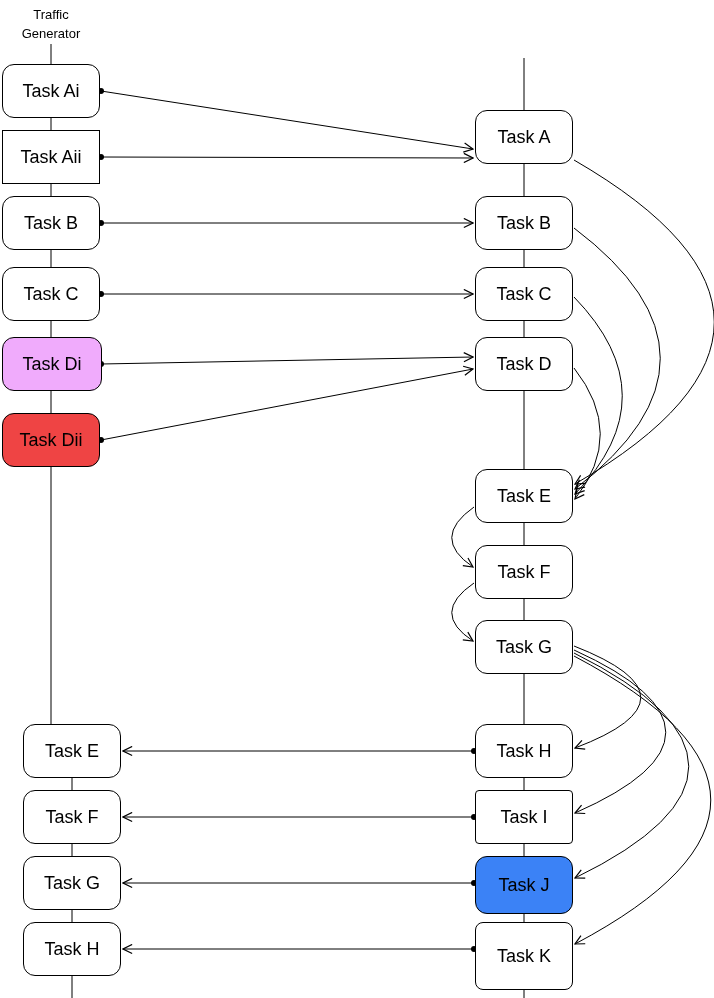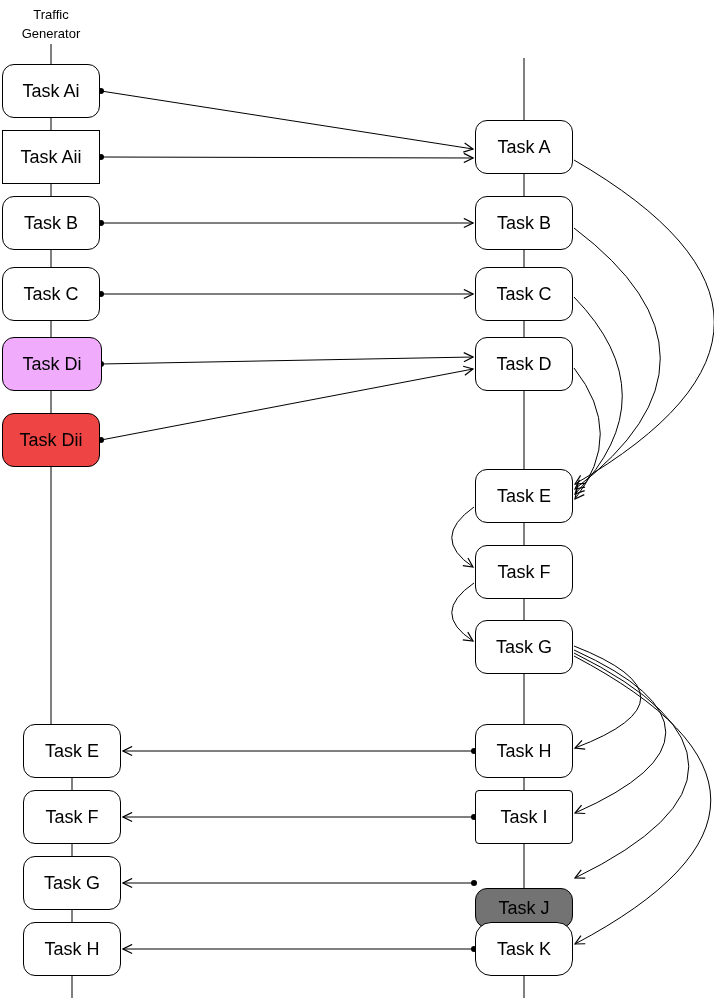--- a/index.html
+++ b/index.html
@@ -72,26 +72,26 @@
       <div class="node" style="width: 98px; height: 54px; border-radius: 12px; background: rgb(255, 255, 255); left: 2px; top: 64px;">Task Ai</div>
       <div class="node" style="width: 98px; height: 54px; border-radius: 0; background: rgb(255, 255, 255); left: 2px; top: 130px;">Task Aii</div>
       <div class="node" style="width: 98px; height: 54px; border-radius: 12px; background: rgb(255, 255, 255); left: 2px; top: 196px;">Task B</div>
       <div class="node" style="width: 98px; height: 54px; border-radius: 12px; background: rgb(255, 255, 255); left: 2px; top: 267px;">Task C</div>
       <div class="node" style="width: 100px; height: 54px; border-radius: 12px; background: #f0abfc; left: 2px; top: 337px;">Task Di</div>
       <div class="node" style="width: 98px; height: 54px; border-radius: 12px; background: #ef4444; left: 2px; top: 413px;">Task Dii</div>
       <div class="node" style="width: 98px; height: 54px; border-radius: 12px; background: rgb(255, 255, 255); left: 23px; top: 724px;">Task E</div>
       <div class="node" style="width: 98px; height: 54px; border-radius: 12px; background: rgb(255, 255, 255); left: 23px; top: 790px;">Task F</div>
       <div class="node" style="width: 98px; height: 54px; border-radius: 12px; background: rgb(255, 255, 255); left: 23px; top: 856px;">Task G</div>
       <div class="node" style="width: 98px; height: 54px; border-radius: 12px; background: rgb(255, 255, 255); left: 23px; top: 922px;">Task H</div>
-      <div class="node" style="width: 98px; height: 54px; border-radius: 12px; background: rgb(255, 255, 255); left: 475px; top: 120px;">Task A</div>
+      <div class="node" style="width: 98px; height: 54px; border-radius: 12px; background: rgb(255, 255, 255); left: 475px; top: 110px;">Task A</div>
       <div class="node" style="width: 98px; height: 54px; border-radius: 12px; background: rgb(255, 255, 255); left: 475px; top: 196px;">Task B</div>
       <div class="node" style="width: 98px; height: 54px; border-radius: 12px; background: rgb(255, 255, 255); left: 475px; top: 267px;">Task C</div>
       <div class="node" style="width: 98px; height: 54px; border-radius: 12px; background: rgb(255, 255, 255); left: 475px; top: 337px;">Task D</div>
       <div class="node" style="width: 98px; height: 54px; border-radius: 12px; background: rgb(255, 255, 255); left: 475px; top: 469px;">Task E</div>
       <div class="node" style="width: 98px; height: 54px; border-radius: 12px; background: rgb(255, 255, 255); left: 475px; top: 545px;">Task F</div>
       <div class="node" style="width: 98px; height: 54px; border-radius: 12px; background: rgb(255, 255, 255); left: 475px; top: 620px;">Task G</div>
       <div class="node" style="width: 98px; height: 54px; border-radius: 12px; background: rgb(255, 255, 255); left: 475px; top: 724px;">Task H</div>
       <div class="node" style="width: 98px; height: 54px; border-radius: 4px; background: rgb(255, 255, 255); left: 475px; top: 790px;">Task I</div>
-      <div class="node" style="width: 98px; height: 40px; border-radius: 12px; background: #737373; left: 475px; top: 856px; margin-top: 32px;">Task J</div>
-      <div class="node" style="width: 98px; height: 54px; border-radius: 16px; background: rgb(255, 255, 255); left: 475px; top: 922px;">Task K</div>
+      <div class="node" style="width: 98px; height: 58px; border-radius: 12px; background: #3b82f6; left: 475px; top: 856px;">Task J</div>
+      <div class="node" style="width: 98px; height: 68px; border-radius: 8px; background: rgb(255, 255, 255); left: 475px; top: 922px;">Task K</div>
     </div>
 
 </div>
 
 </body></html>

